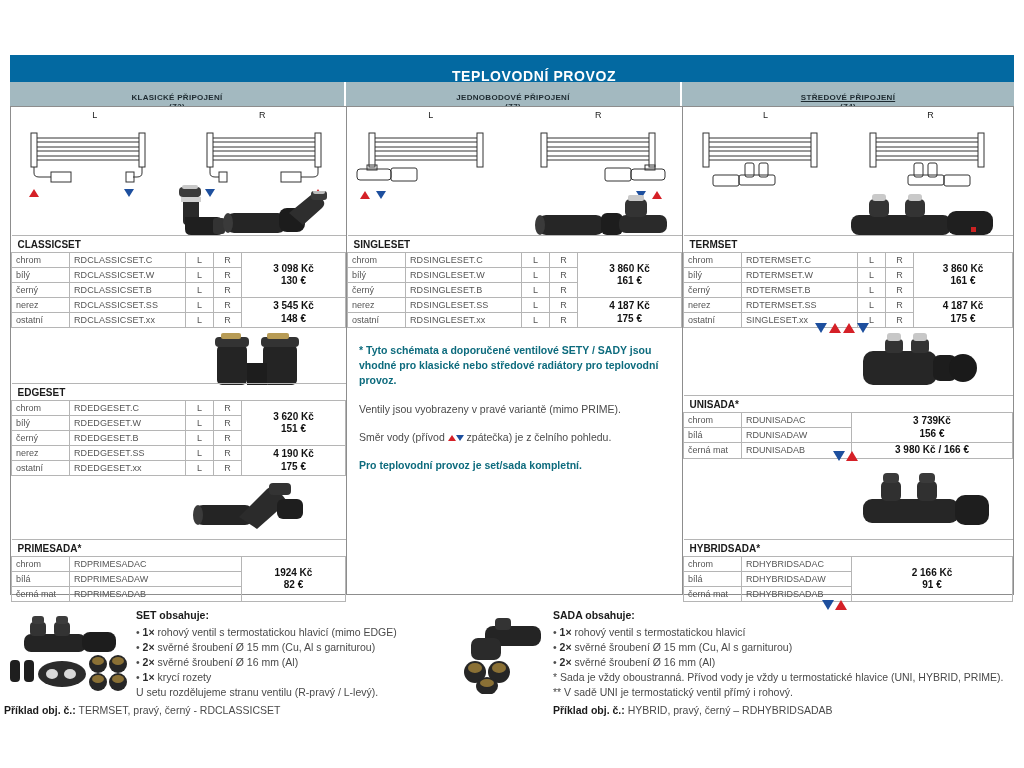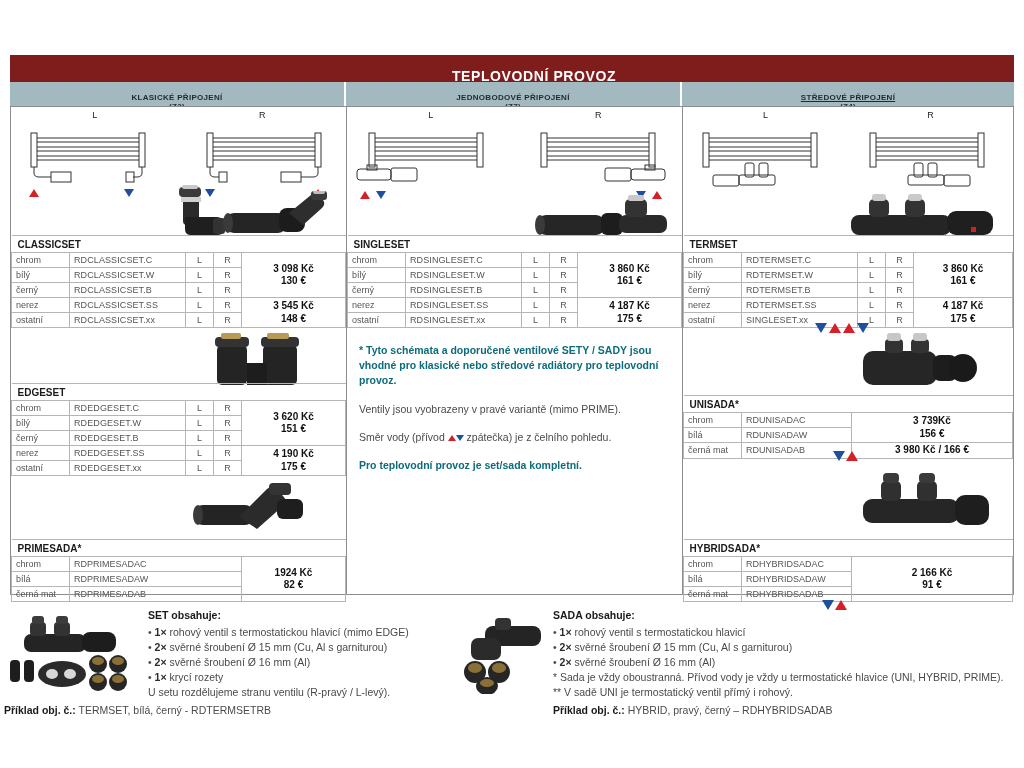--- a/index.html
+++ b/index.html
@@ -8,21 +8,21 @@
     width: 1024px; height: 768px;
     background: #ffffff;
     font-family: "Liberation Sans", sans-serif;
     overflow: hidden;
   }
   .page { position: relative; width: 1024px; height: 768px; background:#fff; }
 
   
   .banner {
     position: absolute; left: 10px; top: 55px; width: 1004px; height: 42px;
-    background: #7f1d1d;
+    background: #0369a1;
     color: #ffffff;
     display: flex; align-items: center; justify-content: center;
     font-size: 14px; font-weight: bold; letter-spacing: .6px; padding-left: 44px;
   }
   .subbanner-row {
     position: absolute; left: 10px; top: 82px; width: 1004px; height: 40px;
     display: flex;
   }
   .subbanner {
     background: #a3b9c0;
@@ -86,21 +86,21 @@
   .note p { margin: 0 0 13px 0; color: #4a4a4a; }
   .note .final { color: #0d6b7d; font-weight: bold; margin-top: 3px; }
   .inl-up { border-left: 4px solid transparent; border-right: 4px solid transparent; border-bottom: 6px solid #d52027; display:inline-block; }
   .inl-dn { border-left: 4px solid transparent; border-right: 4px solid transparent; border-top: 6px solid #1d4f9e; display:inline-block; }
 
   
   .legend { position: absolute; top: 604px; left: 0; width: 1024px; height: 164px; }
   .leg-col { position: absolute; font-size: 10.5px; color: #4a4a4a; line-height: 1.42; }
   .leg-col b { color: #2b2b2b; }
   .leg-head { font-weight: bold; color: #1a1a1a; font-size: 10.5px; margin-bottom: 2px; }
-  .leg-left { left: 148px; top: 4px; width: 380px; }
+  .leg-left { left: 136px; top: 4px; width: 380px; }
   .leg-right { left: 553px; top: 4px; width: 470px; }
   .example { font-size: 10.5px; color: #4a4a4a; }
   .example b { color: #1a1a1a; }
   .ex-left { position: absolute; left: 4px; top: 100px; }
   .ex-right { position: absolute; left: 553px; top: 100px; }
   .ul { list-style: none; margin: 0; padding: 0; }
   .ul li { white-space: nowrap; }
 </style>
 </head>
 <body>
@@ -691,21 +691,21 @@
         <li>• <b>1×</b> <span>rohový ventil s termostatickou hlavicí (mimo EDGE)</span></li>
         <li>• <b>2×</b> <span>svěrné šroubení Ø 15 mm (Cu, Al s garniturou)</span></li>
         <li>• <b>2×</b> <span>svěrné šroubení Ø 16 mm (Al)</span></li>
         <li>• <b>1×</b> <span>krycí rozety</span></li>
       </ul>
       <div>U setu rozdělujeme stranu ventilu (R-pravý / L-levý).</div>
     </div>
 
     <div class="example ex-left">
       <b>Příklad obj. č.:</b>
-      <span>TERMSET, bílá, černý - RDTERMSETRB</span>
+      <span>TERMSET, pravý, černý - RDCLASSICSET</span>
     </div>
 
     <svg style="position:absolute; left:455px; top:12px;" width="96" height="78" viewBox="0 0 96 78">
       <g fill="#242424">
         <rect x="30" y="10" width="56" height="20" rx="8"></rect>
         <rect x="16" y="22" width="30" height="22" rx="7" fill="#2b2b2b"></rect>
         <rect x="40" y="2" width="16" height="12" rx="4" fill="#333"></rect>
         <ellipse cx="20" cy="56" rx="11" ry="11" fill="#262626"></ellipse>
         <ellipse cx="20" cy="52" rx="7" ry="5" fill="#8a7035"></ellipse>
         <ellipse cx="44" cy="56" rx="11" ry="11" fill="#262626"></ellipse>

